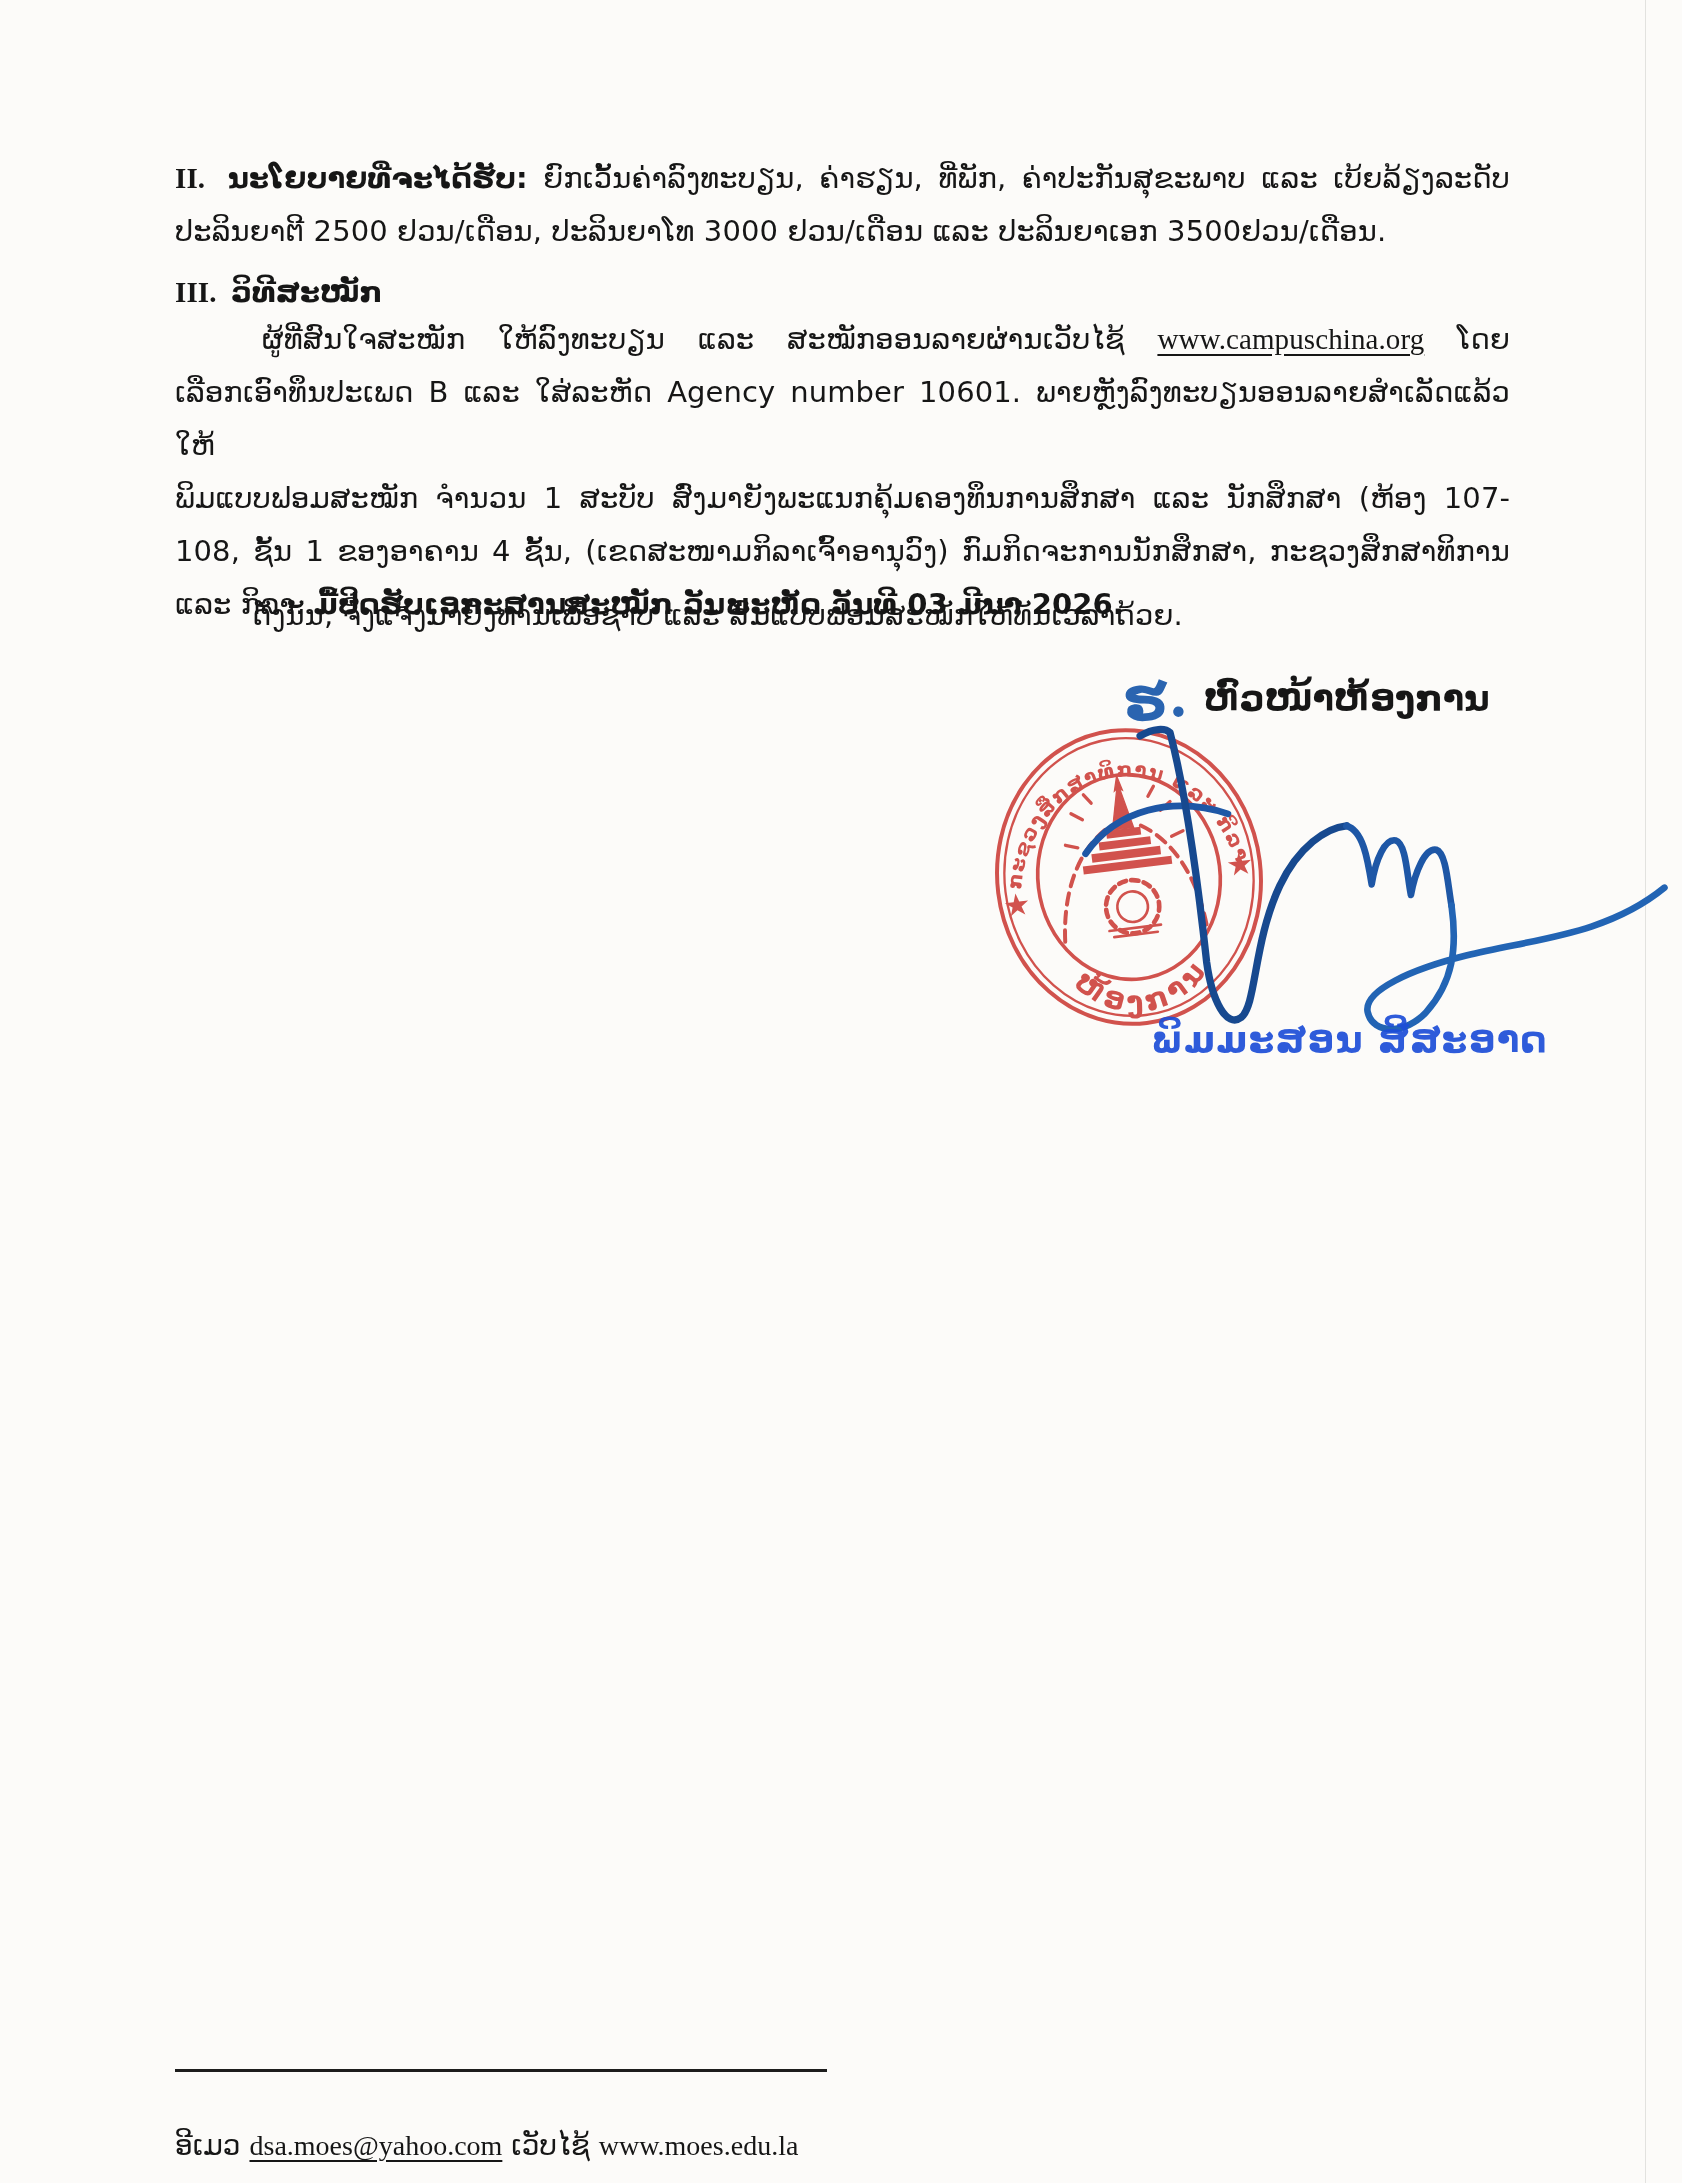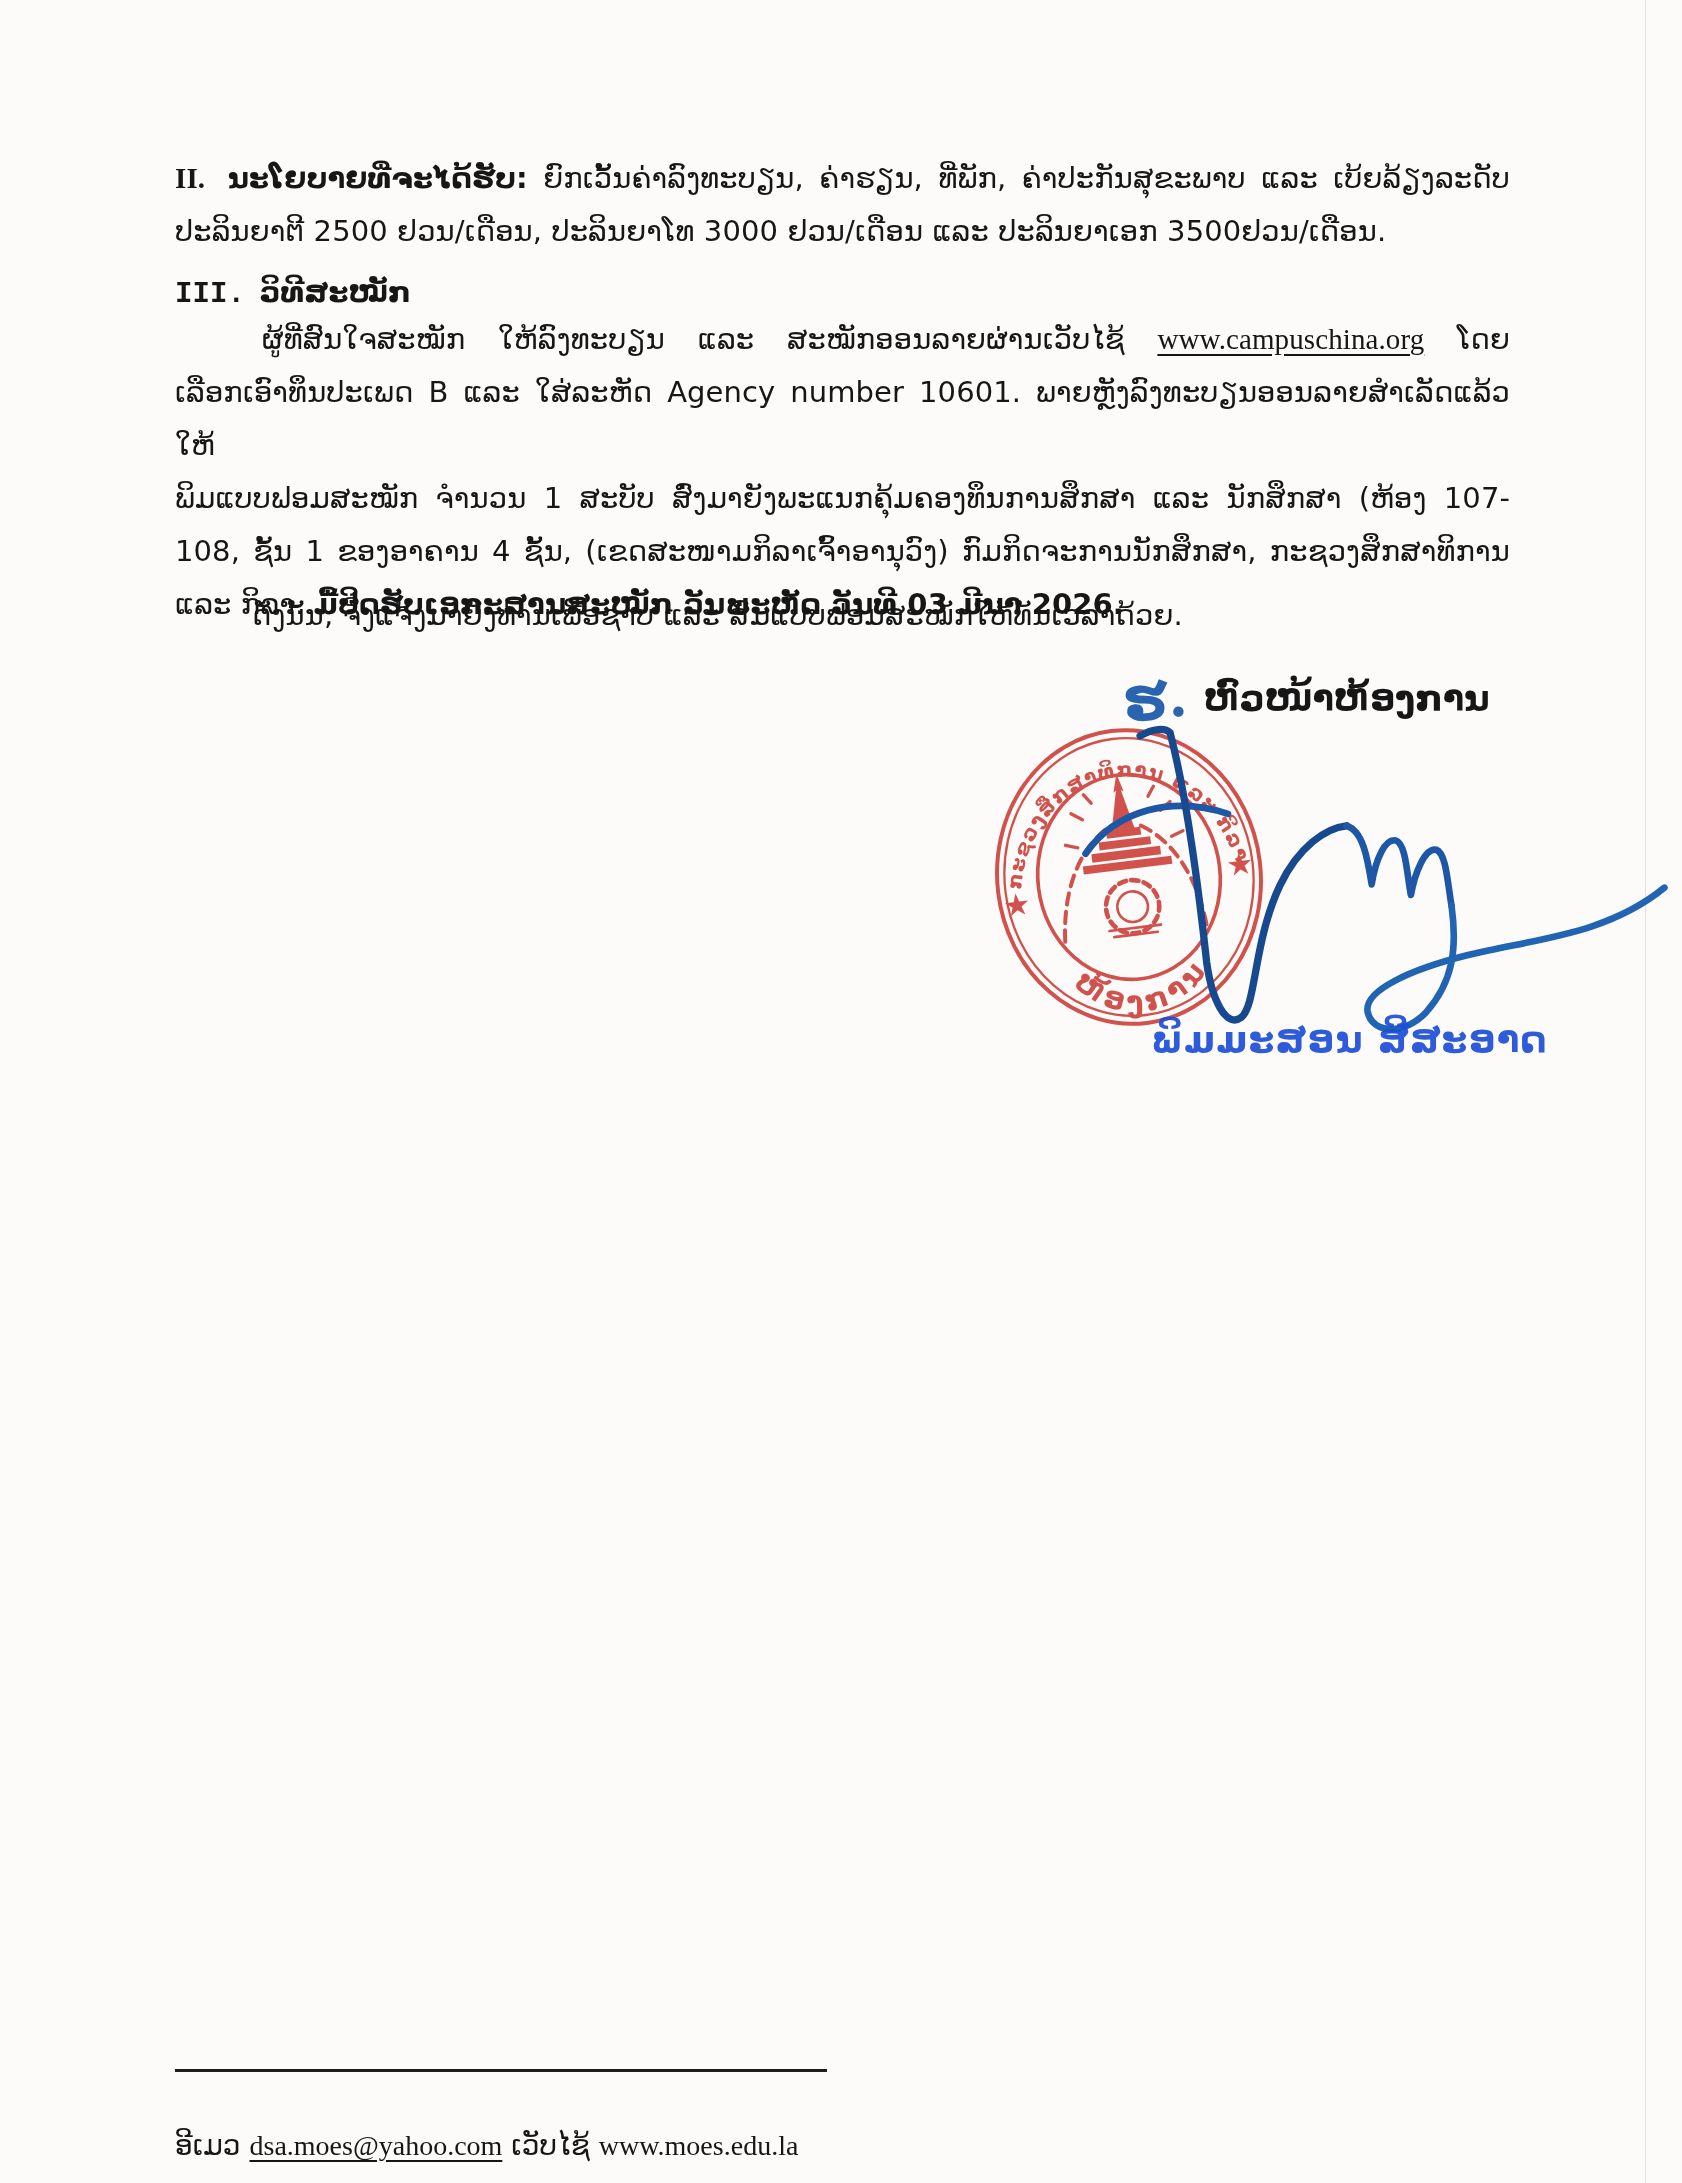--- a/index.html
+++ b/index.html
@@ -23,21 +23,21 @@
   .textblock{
     position:absolute;left:175px;width:1335px;
     font-size:29px;line-height:53px;
     color:#161616;
     letter-spacing:0.1px;
   }
   .jline{ text-align:justify; text-align-last:justify; }
   .plainline{ text-align:left; }
   .bold{ font-weight:700; }
   .num{ font-family:"Liberation Serif",serif; font-weight:700; margin-right:22.7px; }
-  .num3{ font-family:Liberation Mono, monospace; font-weight:700; margin-right:14.7px;margin-top:28px; }
+  .num3{ font-family:Liberation Serif, serif; font-weight:700; margin-right:14.7px;margin-top:28px; }
   .latin{ font-family:"Liberation Serif",serif;margin-top:46px; }
   .u{ text-decoration:underline; text-underline-offset:4.7px; }
   .indent1{ padding-left:87px; }
   .heading{ font-weight:700; }
 
   .sig-label{
     position:absolute;left:1123px;top:666px;
     font-size:31px;color:#161616;white-space:nowrap;
   }
   .sig-initial{

